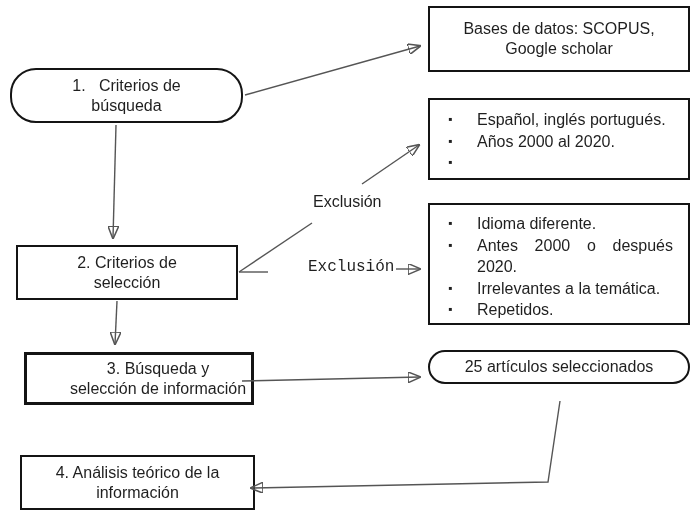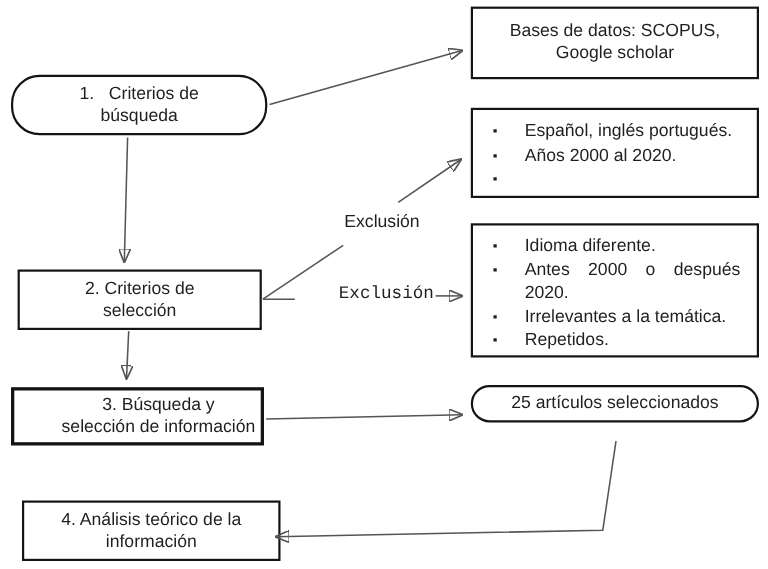--- a/index.html
+++ b/index.html
@@ -8,21 +8,21 @@
     font-family:"Liberation Sans", sans-serif;color:#1f1f1f;overflow:hidden;
   }
   .box{
     position:absolute;background:#ffffff;border:2px solid #141414;
     display:flex;align-items:center;justify-content:center;
     text-align:center;font-size:16px;line-height:20px;white-space:pre-line;
     z-index:1;box-sizing:border-box;
   }
   .step1{left:10px;top:68px;width:233px;height:55px;border-radius:26px;}
   .step2{left:16px;top:245px;width:222px;height:55px;}
-  .step3{left:10px;top:352px;width:230px;height:53px;border-width:3px;padding-left:38px;}
+  .step3{left:24px;top:352px;width:230px;height:53px;border-width:3px;padding-left:38px;}
   .step4{left:8px;top:455px;width:235px;height:55px;margin-left:12px;}
   .bases{left:428px;top:6px;width:262px;height:66px;flex-direction:column;}
   .articles{left:428px;top:350px;width:262px;height:34px;border-radius:20px;}
   .bulletbox{
     position:absolute;background:#ffffff;border:2px solid #141414;
     z-index:1;box-sizing:border-box;font-size:16px;
   }
   .inclusion{left:428px;top:98px;width:262px;height:82px;padding:9px 8px 0 18px;}
   .exclusion{left:428px;top:203px;width:262px;height:122px;padding:8px 8px 0 18px;}
   .bulletbox ul{list-style:none;margin:0;padding:0;}

